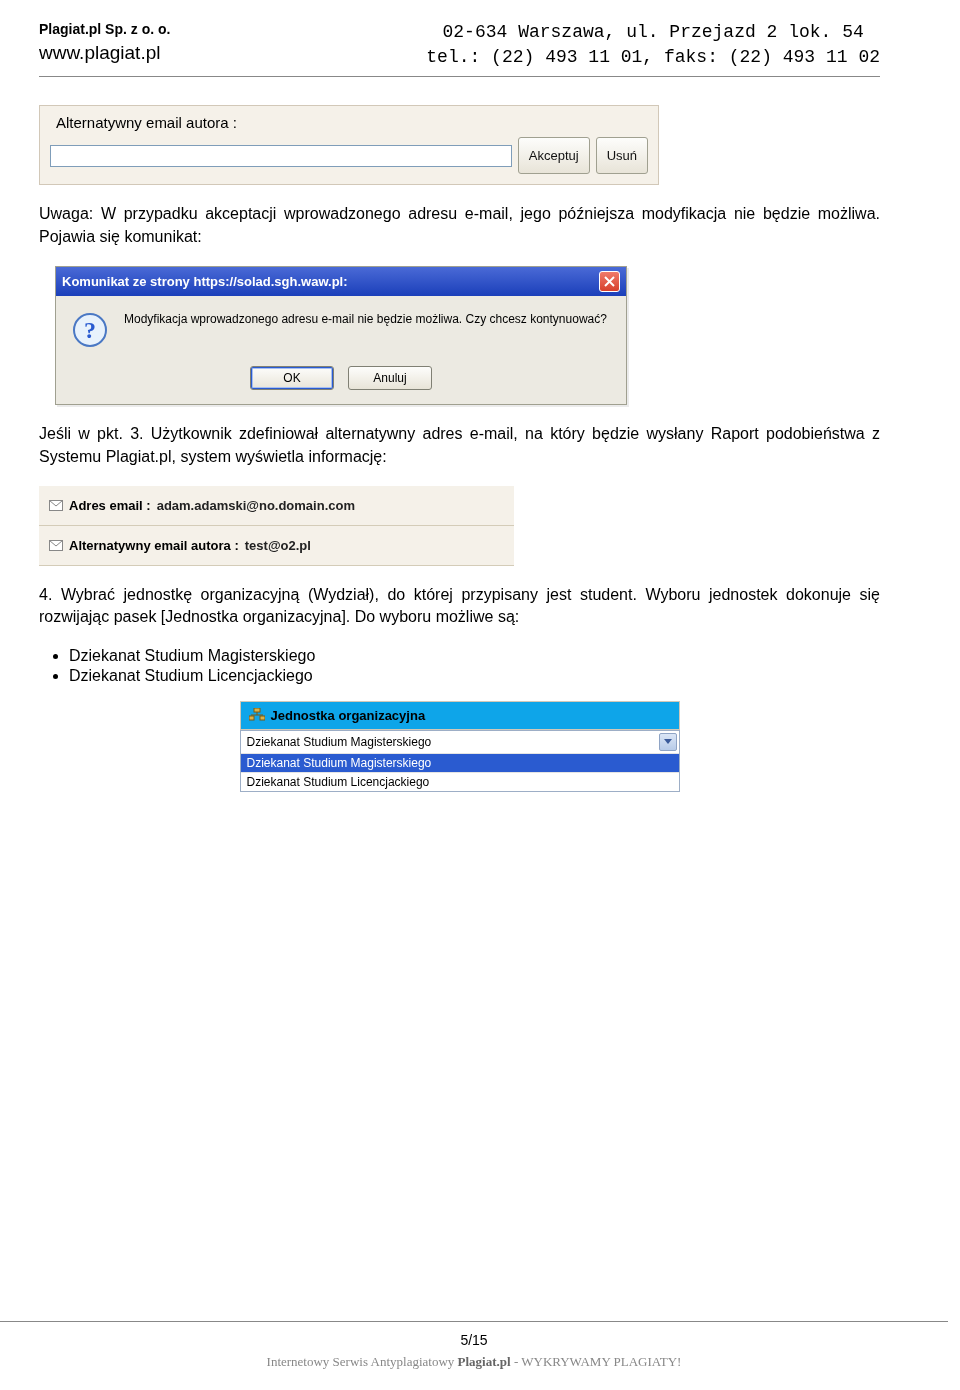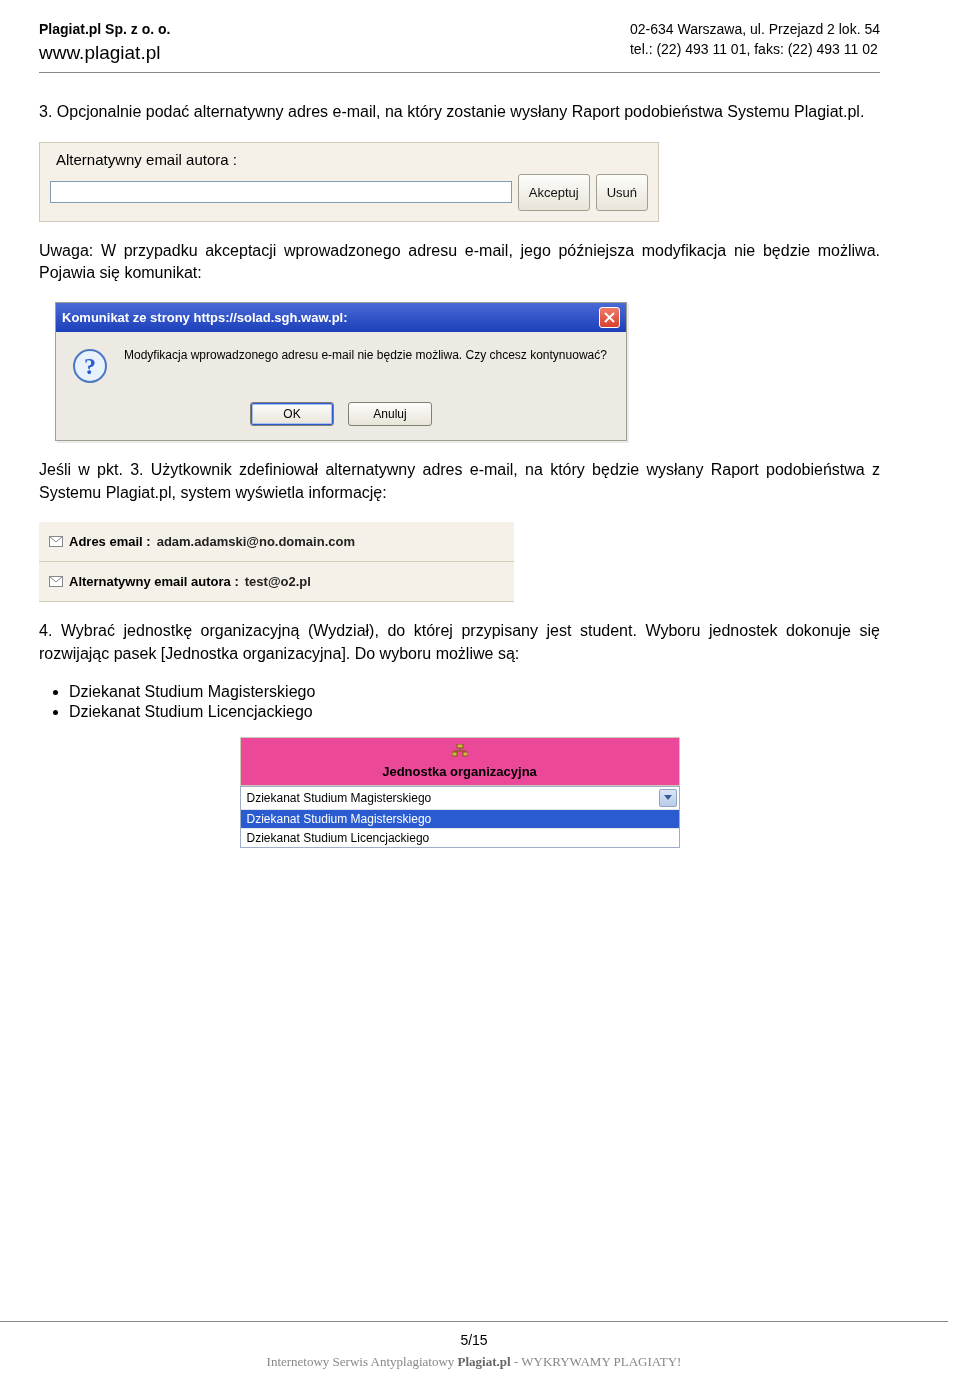--- a/index.html
+++ b/index.html
@@ -19,21 +19,21 @@
   .header {
     display: flex;
     justify-content: space-between;
     border-bottom: 1px solid #888;
     padding-bottom: 6px;
     margin-bottom: 28px;
   }
   .header-left { font-size: 14px; line-height: 1.4; }
   .header-left b { font-weight: bold; }
   .header-left .url { font-size: 19px; font-weight: normal; }
-  .header-right { font-size: 14px; text-align: left; line-height: 1.4; }
+  .header-right { font-size: 18px; text-align: center; line-height: 1.4; font-family: Liberation Mono, monospace; }
   .para { font-size: 16px; line-height: 1.4; text-align: justify; margin: 18px 0; }
   .bullets { margin: 6px 0 16px 30px; }
   .bullets li { font-size: 16px; margin: 2px 0; list-style: disc; }
   .ss1-wrap { width: 620px; }
   .ss1-top { display:flex; align-items:center; gap:6px; padding:8px 10px 0 10px; background:#f5f1e9; border:1px solid #d2c8b8; border-bottom:none; }
   .ss1-bot { display:flex; align-items:center; gap:6px; padding:6px 10px 10px 10px; background:#f5f1e9; border:1px solid #d2c8b8; border-top:none; }
   .txt-input {
     flex:1; height:22px; border:1px solid #7f9db9; background:#fff; font-size:12px; padding:0 4px;
   }
   .btn {
@@ -87,23 +87,23 @@
     background:#f5f1e9; border-bottom:1px solid #d4ccb8; padding:12px 10px;
     display:flex; align-items:center; gap:6px;
     font-family: Verdana, Arial, sans-serif; font-size:13px;
   }
   .email-row .lbl { font-weight:bold; }
   .email-row .val { font-weight:bold; color:#222; }
 
   
   .dd-wrap { width:440px; margin:4px auto; }
   .dd-header {
-    background:#ec4899; border:1px solid #d2c8b8; padding:6px 8px;
+    background:#0ea5e9; border:1px solid #d2c8b8; padding:6px 8px;
     display:flex;align-items:center;gap:6px;
-    font-family: Verdana, Arial, sans-serif; font-size:13px; font-weight:bold;flex-direction:column;
+    font-family: Verdana, Arial, sans-serif; font-size:13px; font-weight:bold;
   }
   .dd-select {
     border:1px solid #9daec6;background:#fff;
   }
   .dd-selected {
     display:flex;justify-content:space-between;align-items:center;
     padding:2px 2px 2px 6px;font-size:12px;font-family:Tahoma,sans-serif;
   }
   .dd-arrow {
     width:18px;height:18px;background:linear-gradient(#dbe6f6,#b7cbe8);
@@ -137,21 +137,20 @@
     <div class="header-left">
       <b>Plagiat.pl Sp. z o. o.</b><br>
       <span class="url">www.plagiat.pl</span>
     </div>
     <div class="header-right">
       <span>02-634 Warszawa, ul. Przejazd 2 lok. 54</span><br>
       <span>tel.: (22) 493 11 01, faks: (22)  493 11 02</span>
     </div>
   </div>
 
-  <p class="para">3.  Opcjonalnie  podać  alternatywny  adres  e-mail,  na  który  zostanie  wysłany  Raport podobieństwa Systemu Plagiat.pl.</p>
 
   <div class="ss1-wrap">
     <div class="ss1-top">
       <span>
         <svg class="mail-icon" viewBox="0 0 14 11">
             <rect x="0.5" y="0.5" width="13" height="10" fill="#fff" stroke="#888"></rect>
             <polyline points="0.5,0.5 7,6 13.5,0.5" fill="none" stroke="#888"></polyline>
           </svg>
       </span>
       <span class="label">Alternatywny email autora :</span>

